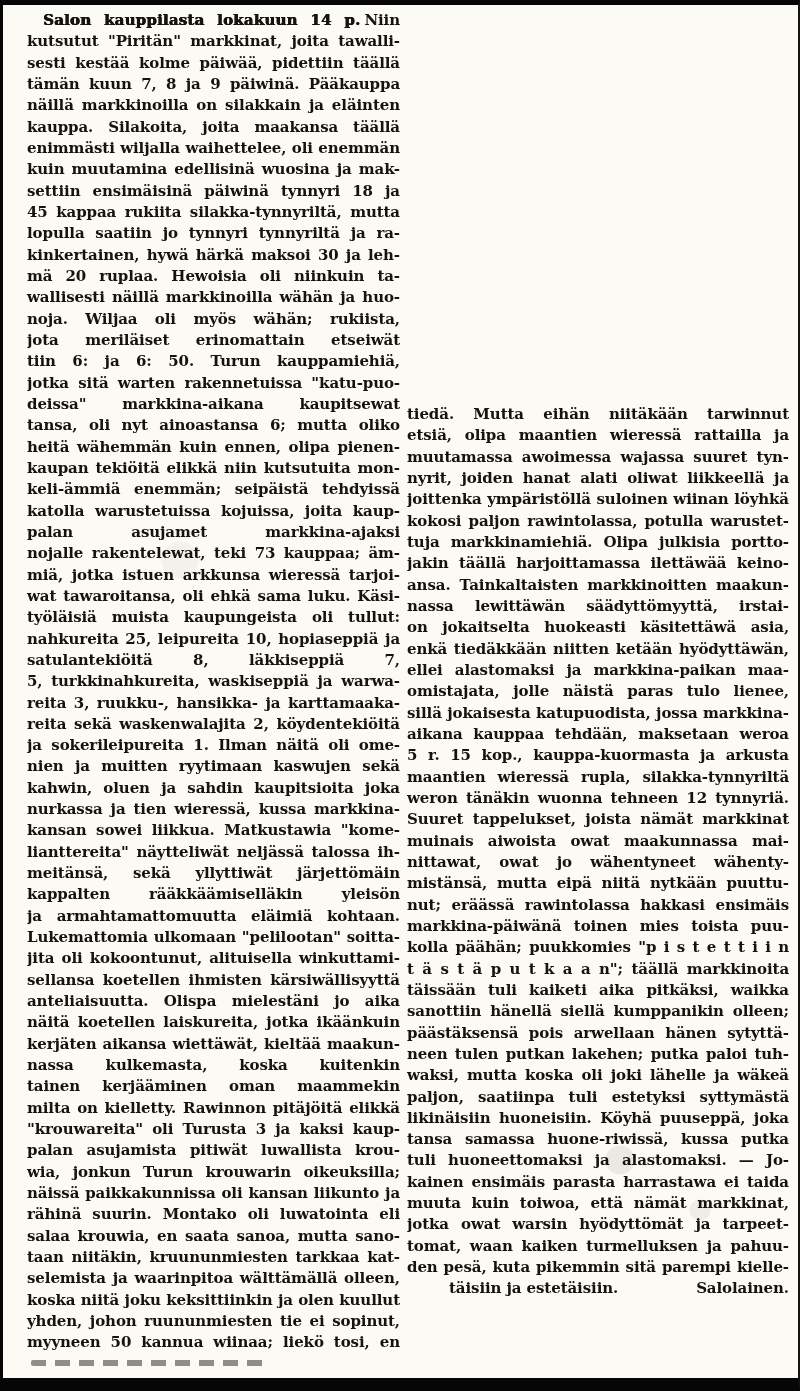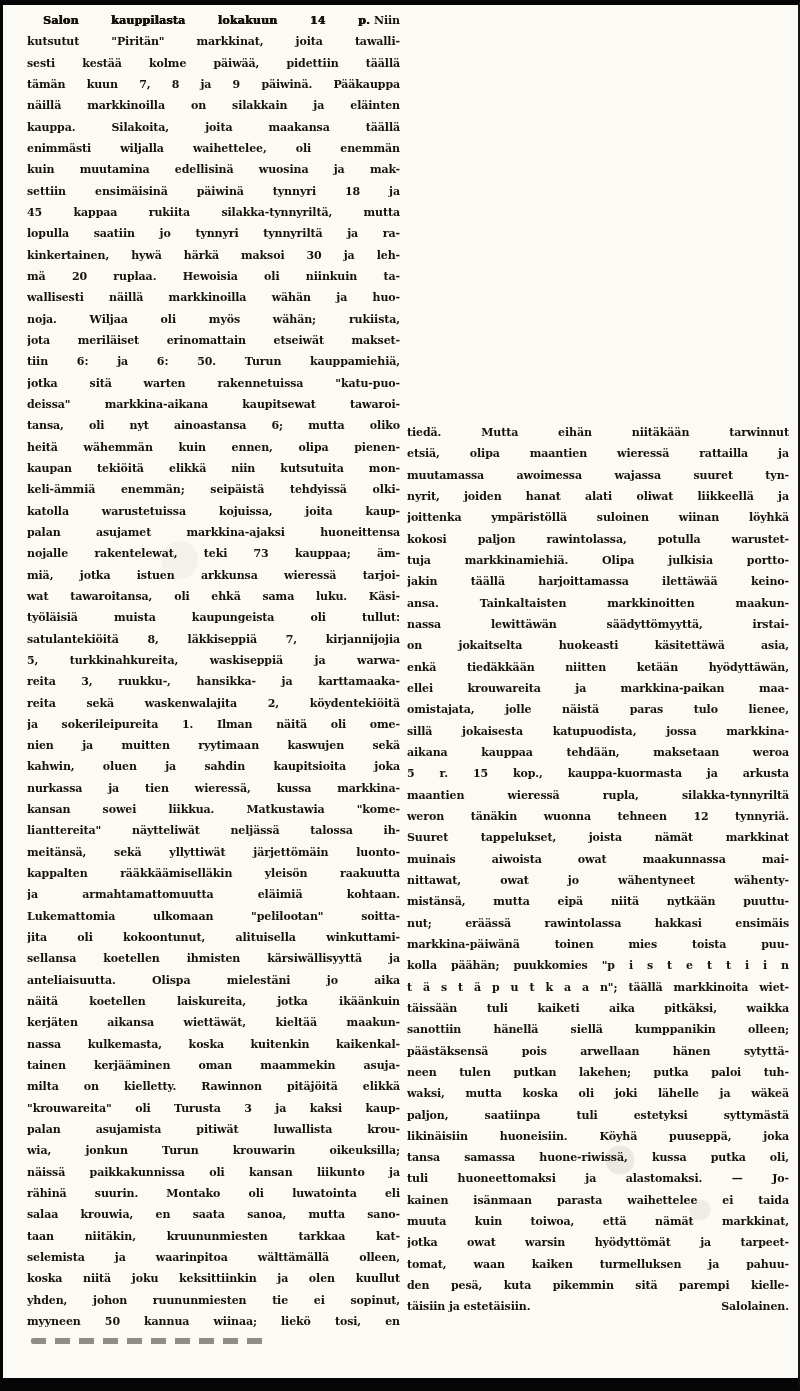--- a/index.html
+++ b/index.html
@@ -19,46 +19,47 @@
     position:absolute;inset:0;
     border-top:5px solid #060606;
     border-left:3px solid #060606;
     border-right:2px solid #141414;
     border-bottom:13px solid #060606;
     pointer-events:none;
     z-index:5;
   }
   .col{
     position:absolute;
-    font-size:11px;
+    font-size:15px;
     font-weight:700;
     letter-spacing:-0.1px;
     text-rendering:optimizeLegibility;
   }
   .col-left{left:27px;top:10px;width:373px;}
-  .col-right{left:407px;top:422px;width:382px;}
+  .col-right{left:407px;top:404px;width:382px;}
   .line{
     height:21.34px;
     line-height:21.34px;
     overflow:hidden;
     text-align:justify;
     text-align-last:justify;
     white-space:normal;
   }
   .first-line{text-indent:16px;}
   .lead{
     font-weight:700;
     text-shadow:0.6px 0 0 currentColor, 0 0.3px 0 currentColor;
     letter-spacing:0.2px;
     padding-right:4px;
   }
   .closing-line{
     height:21.34px;line-height:21.34px;
     display:flex;justify-content:space-between;
     text-align:left;
+    margin-left:42px;
   }
   .remnant{
     margin-top:6px;
     margin-left:4px;
     height:6px;width:238px;
     background:repeating-linear-gradient(90deg,#3a342c 0 15px,transparent 15px 24px);
     opacity:.55;
     filter:blur(.6px);
     border-radius:2px;
   }
@@ -93,20 +94,21 @@
         <div class="line">tansa, oli nyt ainoastansa 6; mutta oliko</div>
         <div class="line">heitä wähemmän kuin ennen, olipa pienen-</div>
         <div class="line">kaupan tekiöitä elikkä niin kutsutuita mon-</div>
         <div class="line">keli-ämmiä enemmän; seipäistä tehdyissä olki-</div>
         <div class="line">katolla warustetuissa kojuissa, joita kaup-</div>
         <div class="line">palan asujamet markkina-ajaksi huoneittensa</div>
         <div class="line">nojalle rakentelewat, teki 73 kauppaa; äm-</div>
         <div class="line">miä, jotka istuen arkkunsa wieressä tarjoi-</div>
         <div class="line">wat tawaroitansa, oli ehkä sama luku. Käsi-</div>
         <div class="line">työläisiä muista kaupungeista oli tullut:</div>
+        <div class="line">nahkureita 25, leipureita 10, hopiaseppiä ja</div>
         <div class="line">satulantekiöitä 8, läkkiseppiä 7, kirjannijojia</div>
         <div class="line">5, turkkinahkureita, waskiseppiä ja warwa-</div>
         <div class="line">reita 3, ruukku-, hansikka- ja karttamaaka-</div>
         <div class="line">reita sekä waskenwalajita 2, köydentekiöitä</div>
         <div class="line">ja sokerileipureita 1. Ilman näitä oli ome-</div>
         <div class="line">nien ja muitten ryytimaan kaswujen sekä</div>
         <div class="line">kahwin, oluen ja sahdin kaupitsioita joka</div>
         <div class="line">nurkassa ja tien wieressä, kussa markkina-</div>
         <div class="line">kansan sowei liikkua. Matkustawia "kome-</div>
         <div class="line">lianttereita" näytteliwät neljässä talossa ih-</div>
@@ -144,21 +146,21 @@
         <div class="line">muutamassa awoimessa wajassa suuret tyn-</div>
         <div class="line">nyrit, joiden hanat alati oliwat liikkeellä ja</div>
         <div class="line">joittenka ympäristöllä suloinen wiinan löyhkä</div>
         <div class="line">kokosi paljon rawintolassa, potulla warustet-</div>
         <div class="line">tuja markkinamiehiä. Olipa julkisia portto-</div>
         <div class="line">jakin täällä harjoittamassa ilettäwää keino-</div>
         <div class="line">ansa. Tainkaltaisten markkinoitten maakun-</div>
         <div class="line">nassa lewittäwän säädyttömyyttä, irstai-</div>
         <div class="line">on jokaitselta huokeasti käsitettäwä asia,</div>
         <div class="line">enkä tiedäkkään niitten ketään hyödyttäwän,</div>
-        <div class="line">ellei krouwareita ja markkina-paikan maa-</div>
+        <div class="line">ellei alastomaksi ja markkina-paikan maa-</div>
         <div class="line">omistajata, jolle näistä paras tulo lienee,</div>
         <div class="line">sillä jokaisesta katupuodista, jossa markkina-</div>
         <div class="line">aikana kauppaa tehdään, maksetaan weroa</div>
         <div class="line">5 r. 15 kop., kauppa-kuormasta ja arkusta</div>
         <div class="line">maantien wieressä rupla, silakka-tynnyriltä</div>
         <div class="line">weron tänäkin wuonna tehneen 12 tynnyriä.</div>
         <div class="line">Suuret tappelukset, joista nämät markkinat</div>
         <div class="line">muinais aiwoista owat maakunnassa mai-</div>
         <div class="line">nittawat, owat jo wähentyneet wähenty-</div>
         <div class="line">mistänsä, mutta eipä niitä nytkään puuttu-</div>
@@ -168,21 +170,21 @@
         <div class="line">t ä s t ä  p u t k a a n"; täällä markkinoita wiet-</div>
         <div class="line">täissään tuli kaiketi aika pitkäksi, waikka</div>
         <div class="line">sanottiin hänellä siellä kumppanikin olleen;</div>
         <div class="line">päästäksensä pois arwellaan hänen sytyttä-</div>
         <div class="line">neen tulen putkan lakehen; putka paloi tuh-</div>
         <div class="line">waksi, mutta koska oli joki lähelle ja wäkeä</div>
         <div class="line">paljon, saatiinpa tuli estetyksi syttymästä</div>
         <div class="line">likinäisiin huoneisiin. Köyhä puuseppä, joka</div>
         <div class="line">tansa samassa huone-riwissä, kussa putka oli,</div>
         <div class="line">tuli huoneettomaksi ja alastomaksi. — Jo-</div>
-        <div class="line">kainen isänmaan parasta waihettelee ei taida</div>
+        <div class="line">kainen ensimäis parasta harrastawa ei taida</div>
         <div class="line">muuta kuin toiwoa, että nämät markkinat,</div>
         <div class="line">jotka owat warsin hyödyttömät ja tarpeet-</div>
         <div class="line">tomat, waan kaiken turmelluksen ja pahuu-</div>
         <div class="line">den pesä, kuta pikemmin sitä parempi kielle-</div>
       </div>
     <div class="closing-line">
       <span>täisiin ja estetäisiin.</span>
       <span>Salolainen.</span>
     </div>
   </div>

